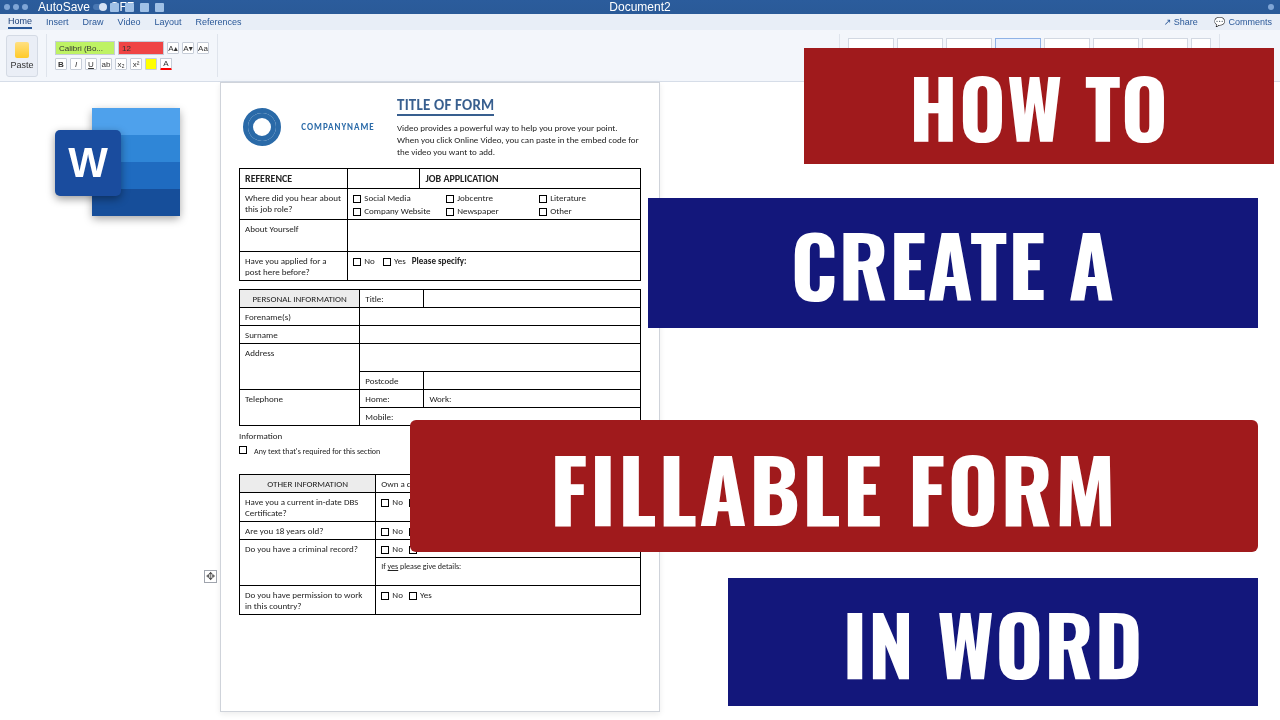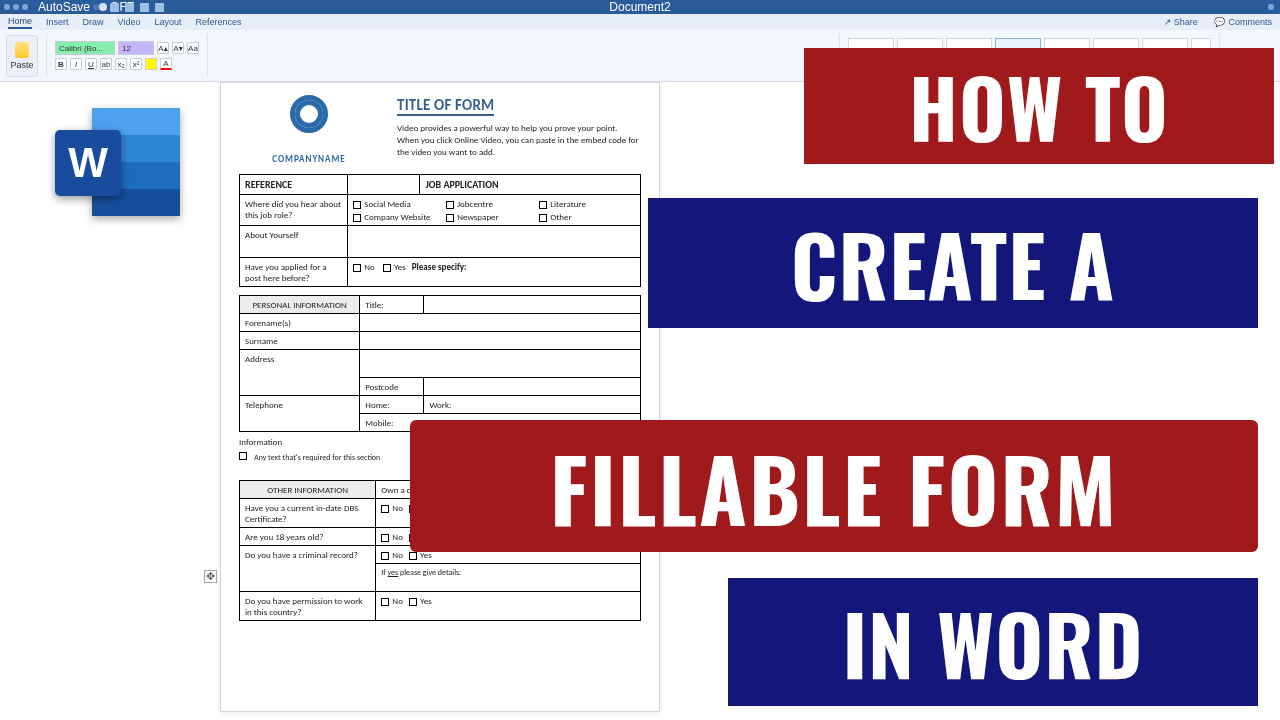--- a/index.html
+++ b/index.html
@@ -19,34 +19,34 @@
   .ribbon-tabs { height: 16px; background: #e8eef7; display: flex; align-items: center; gap: 14px; padding: 0 8px; font-size: 9px; color: #2a5898; }
   .ribbon-tabs .tab { cursor: default; }
   .ribbon-tabs .tab.active { color: #1b3f78; border-bottom: 2px solid #2a5898; padding-bottom: 1px; }
   .ribbon-tabs .right { margin-left: auto; display:flex; gap:17px; }
 
   .ribbon { height: 52px; background: #f3f6fb; border-bottom: 1px solid #d6dde8; display: flex; align-items: center; padding: 4px 6px; gap: 8px; font-size: 9px; color: #333; }
   .ribbon .group { display:flex; flex-direction:column; gap:3px; border-right:1px solid #dfe4ec; padding-right:8px; height:100%; justify-content:center; }
   .ribbon .row { display:flex; align-items:center; gap:3px; }
   .paste-btn { width:32px; height:42px; background:#eaeef6; border:1px solid #d4dae4; border-radius:3px; display:flex; flex-direction:column; align-items:center; justify-content:center; gap:2px; }
   .paste-btn .pi { width:14px; height:16px; background:linear-gradient(#ffe082,#ffca28); border-radius:2px; }
-  .font-name { width:60px; height:14px; border:1px solid #c6cdd8; background:#86efac; padding:0 3px; font-size:8px; display:flex; align-items:center; }
-  .font-size { width:36px; height:14px; border:1px solid #c6cdd8; background:#c4b5fd; padding:0 3px; font-size:8px; display:flex; align-items:center; }
+  .font-name { width:60px; height:14px; border:1px solid #c6cdd8; background:#bef264; padding:0 3px; font-size:8px; display:flex; align-items:center; }
+  .font-size { width:46px; height:14px; border:1px solid #c6cdd8; background:#ef4444; padding:0 3px; font-size:8px; display:flex; align-items:center; }
   .ico { width:12px; height:12px; border:1px solid #c6cdd8; background:#fff; border-radius:1px; display:flex; align-items:center; justify-content:center; font-size:8px; }
   .styles-gallery { display:flex; gap:3px; }
   .style-swatch { width:46px; height:36px; border:1px solid #d2d8e2; background:#fff; display:flex; flex-direction:column; align-items:center; justify-content:center; font-size:6px; color:#335; }
   .style-swatch.sel { border:1px solid #8fb2e6; background:#eaf2ff; }
   .style-swatch .big { font-size:8px; color:#1b3f78; }
   .styles-pane { width:20px; height:36px; border:1px solid #d2d8e2; background:#fff; display:flex; align-items:center; justify-content:center; }
   .find-group { display:flex; flex-direction:column; gap:2px; font-size:8px; color:#2a5898; }
 
   
   .doc-wrap { position:absolute; top:82px; left:220px; width:440px; height:630px; background:#fff; border:1px solid #cfd3da; box-shadow:0 2px 6px rgba(0,0,0,0.08); padding:12px 18px 18px 18px; font-family:"Calibri", Arial, sans-serif; color:#222; }
   .doc-header { display:flex; gap:18px; margin-bottom:10px; }
-  .logo-col { width:140px; display:flex; flex-direction:column; align-items:center; justify-content:center; gap:20px; }
+  .logo-col { width:140px; display:flex; flex-direction:row; align-items:center; justify-content:center; gap:20px; }
   .logo-mark { width:38px; height:38px; border-radius:50%; border:5px solid #2a6aa8; position:relative; }
   .logo-mark::before { content:""; position:absolute; left:50%; top:50%; width:18px; height:18px; border:5px solid #2a6aa8; border-radius:50%; transform:translate(-50%,-50%); }
   .logo-text { font-size:9px; font-weight:700; letter-spacing:1px; color:#2a6aa8; }
   .title-col { flex:1; }
   .form-title { font-size:15px; font-weight:800; color:#385f8f; border-bottom:2px solid #385f8f; display:inline-block; margin-bottom:6px; letter-spacing:0.2px; }
   .intro { font-size:9px; line-height:1.35; color:#222; }
 
   table.form { width:100%; border-collapse:collapse; font-size:9px; }
   table.form td, table.form th { border:1px solid #000; padding:3px 5px; vertical-align:top; }
   .hdr { font-weight:700; font-size:10px; }

